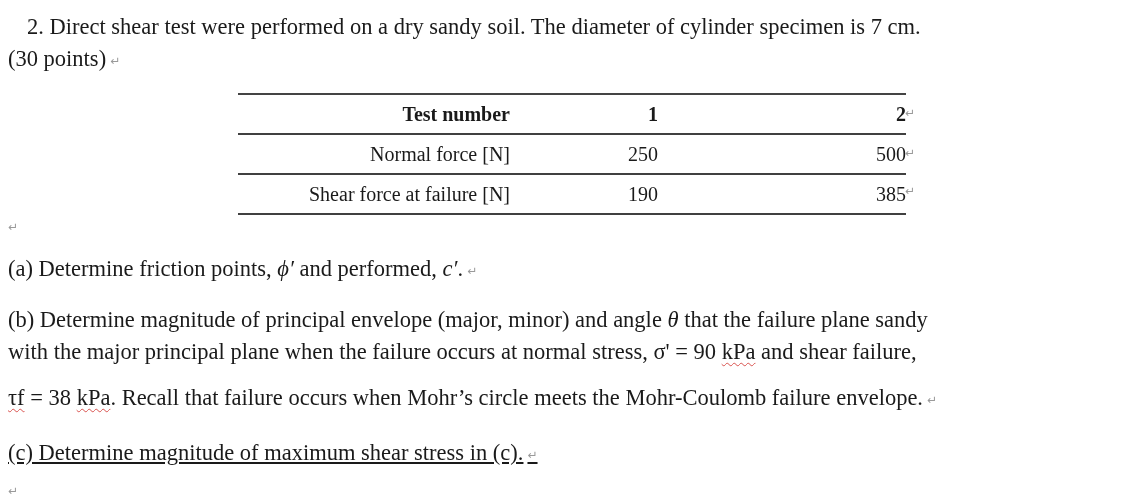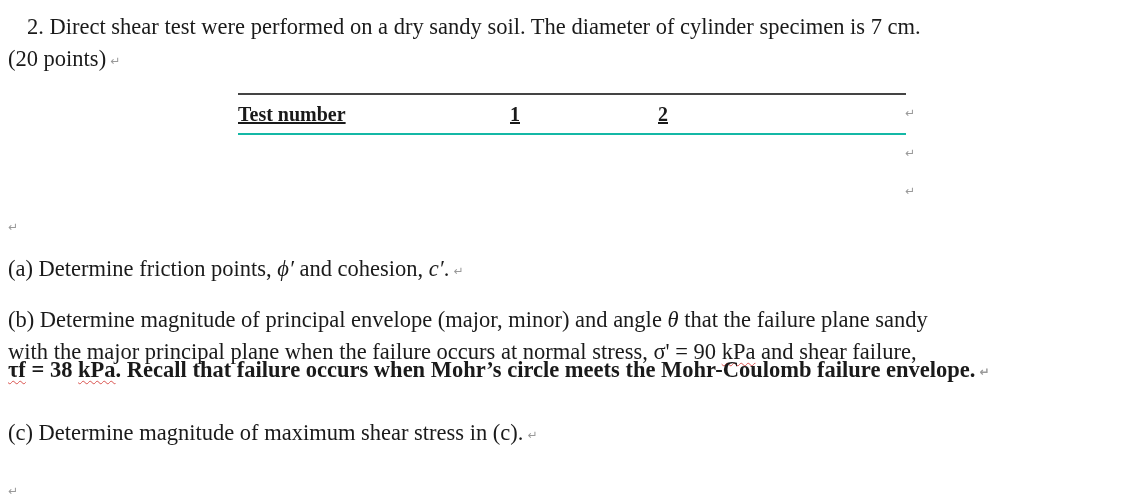--- a/index.html
+++ b/index.html
@@ -10,71 +10,80 @@
   }
   .line { position: absolute; left: 8px; white-space: nowrap; line-height: 26px; }
   .mark { color: #9a9a9a; font-size: 12px; font-family: "DejaVu Sans", sans-serif; margin-left: 4px; vertical-align: middle; }
   .it { font-style: italic; }
   .squiggle { text-decoration: underline wavy #d9534f; text-decoration-thickness: 1px; text-underline-offset: 3px; margin-top: 44px; }
   table.data {
     position: absolute; left: 238px; top: 93px; width: 668px;
     border-collapse: collapse; font-size: 20px;
   }
   table.data td, table.data th {
-    padding: 0; height: 38px; text-align: left; font-weight: normal;
-    border-bottom: 2px solid #14b8a6;
-    text-decoration: underline;
+    padding: 0; height: 38px; text-align: right; font-weight: normal;
+    border-bottom: 2px solid #404040;
   }
   table.data tr:first-child th { border-top: 2px solid #444; font-weight: bold; }
   table.data .c0 { width: 272px; }
   table.data .c1 { width: 148px; }
   table.data .c2 { width: 248px; }
   .rowmark { position: absolute; left: 905px; color: #9a9a9a; font-size: 12px; font-family: "DejaVu Sans", sans-serif; }
 </style>
 </head>
 <body>
 
 <div class="line" style="top:14px;margin-left:19px;">
   <span>2.</span>
   <span>Direct shear test were performed on a dry sandy soil. The diameter of cylinder specimen is 7 cm.</span>
 </div>
 <div class="line" style="top:46px;">
-  <span>(20 points)</span><span class="mark">↵</span>
+  <span>(30 points)</span><span class="mark">↵</span>
 </div>
 
 <table class="data">
   <tbody>
       <tr>
     <th class="c0">Test number</th>
     <th class="c1">1</th>
     <th class="c2">2</th>
+  </tr>
+  <tr>
+    <td class="c0">Normal force [N]</td>
+    <td class="c1">250</td>
+    <td class="c2">500</td>
+  </tr>
+  <tr>
+    <td class="c0">Shear force at failure [N]</td>
+    <td class="c1">190</td>
+    <td class="c2">385</td>
   </tr>
 </tbody>
   </table>
 <span class="rowmark" style="top:106px;">↵</span>
 <span class="rowmark" style="top:146px;">↵</span>
 <span class="rowmark" style="top:184px;">↵</span>
 
 <div class="line" style="top:212px;">
   <span class="mark" style="margin-left:0">↵</span>
 </div>
 
 <div class="line" style="top:256px;">
-  <span>(a) Determine friction points, </span><span class="it">ϕ′</span><span> and cohesion, </span><span class="it">c′</span><span>.</span><span class="mark">↵</span>
+  <span>(a) Determine friction points, </span><span class="it">ϕ′</span><span> and performed, </span><span class="it">c′</span><span>.</span><span class="mark">↵</span>
 </div>
 
 <div class="line" style="top:307px;">
   <span>(b) Determine magnitude of principal envelope (major, minor) and angle </span><span class="it">θ</span><span> that the failure plane sandy</span>
 </div>
 <div class="line" style="top:339px;">
   <span>with the major principal plane when the failure occurs at normal stress, σ' = 90 </span><span class="squiggle">kPa</span><span> and shear failure,</span>
 </div>
-<div class="line" style="top:357px;font-weight:bold;">
+<div class="line" style="top:385px;">
   <span class="squiggle">τf</span><span> = 38 </span><span class="squiggle">kPa</span><span>. Recall that failure occurs when Mohr’s circle meets the Mohr-Coulomb failure envelope.</span><span class="mark">↵</span>
 </div>
 
-<div class="line" style="top:420px;">
+<div class="line" style="top:440px;text-decoration:underline;">
   <span>(c) Determine magnitude of maximum shear stress in (c).</span><span class="mark">↵</span>
 </div>
 
 <div class="line" style="top:476px;">
   <span class="mark" style="margin-left:0">↵</span>
 </div>
 
 </body></html>

